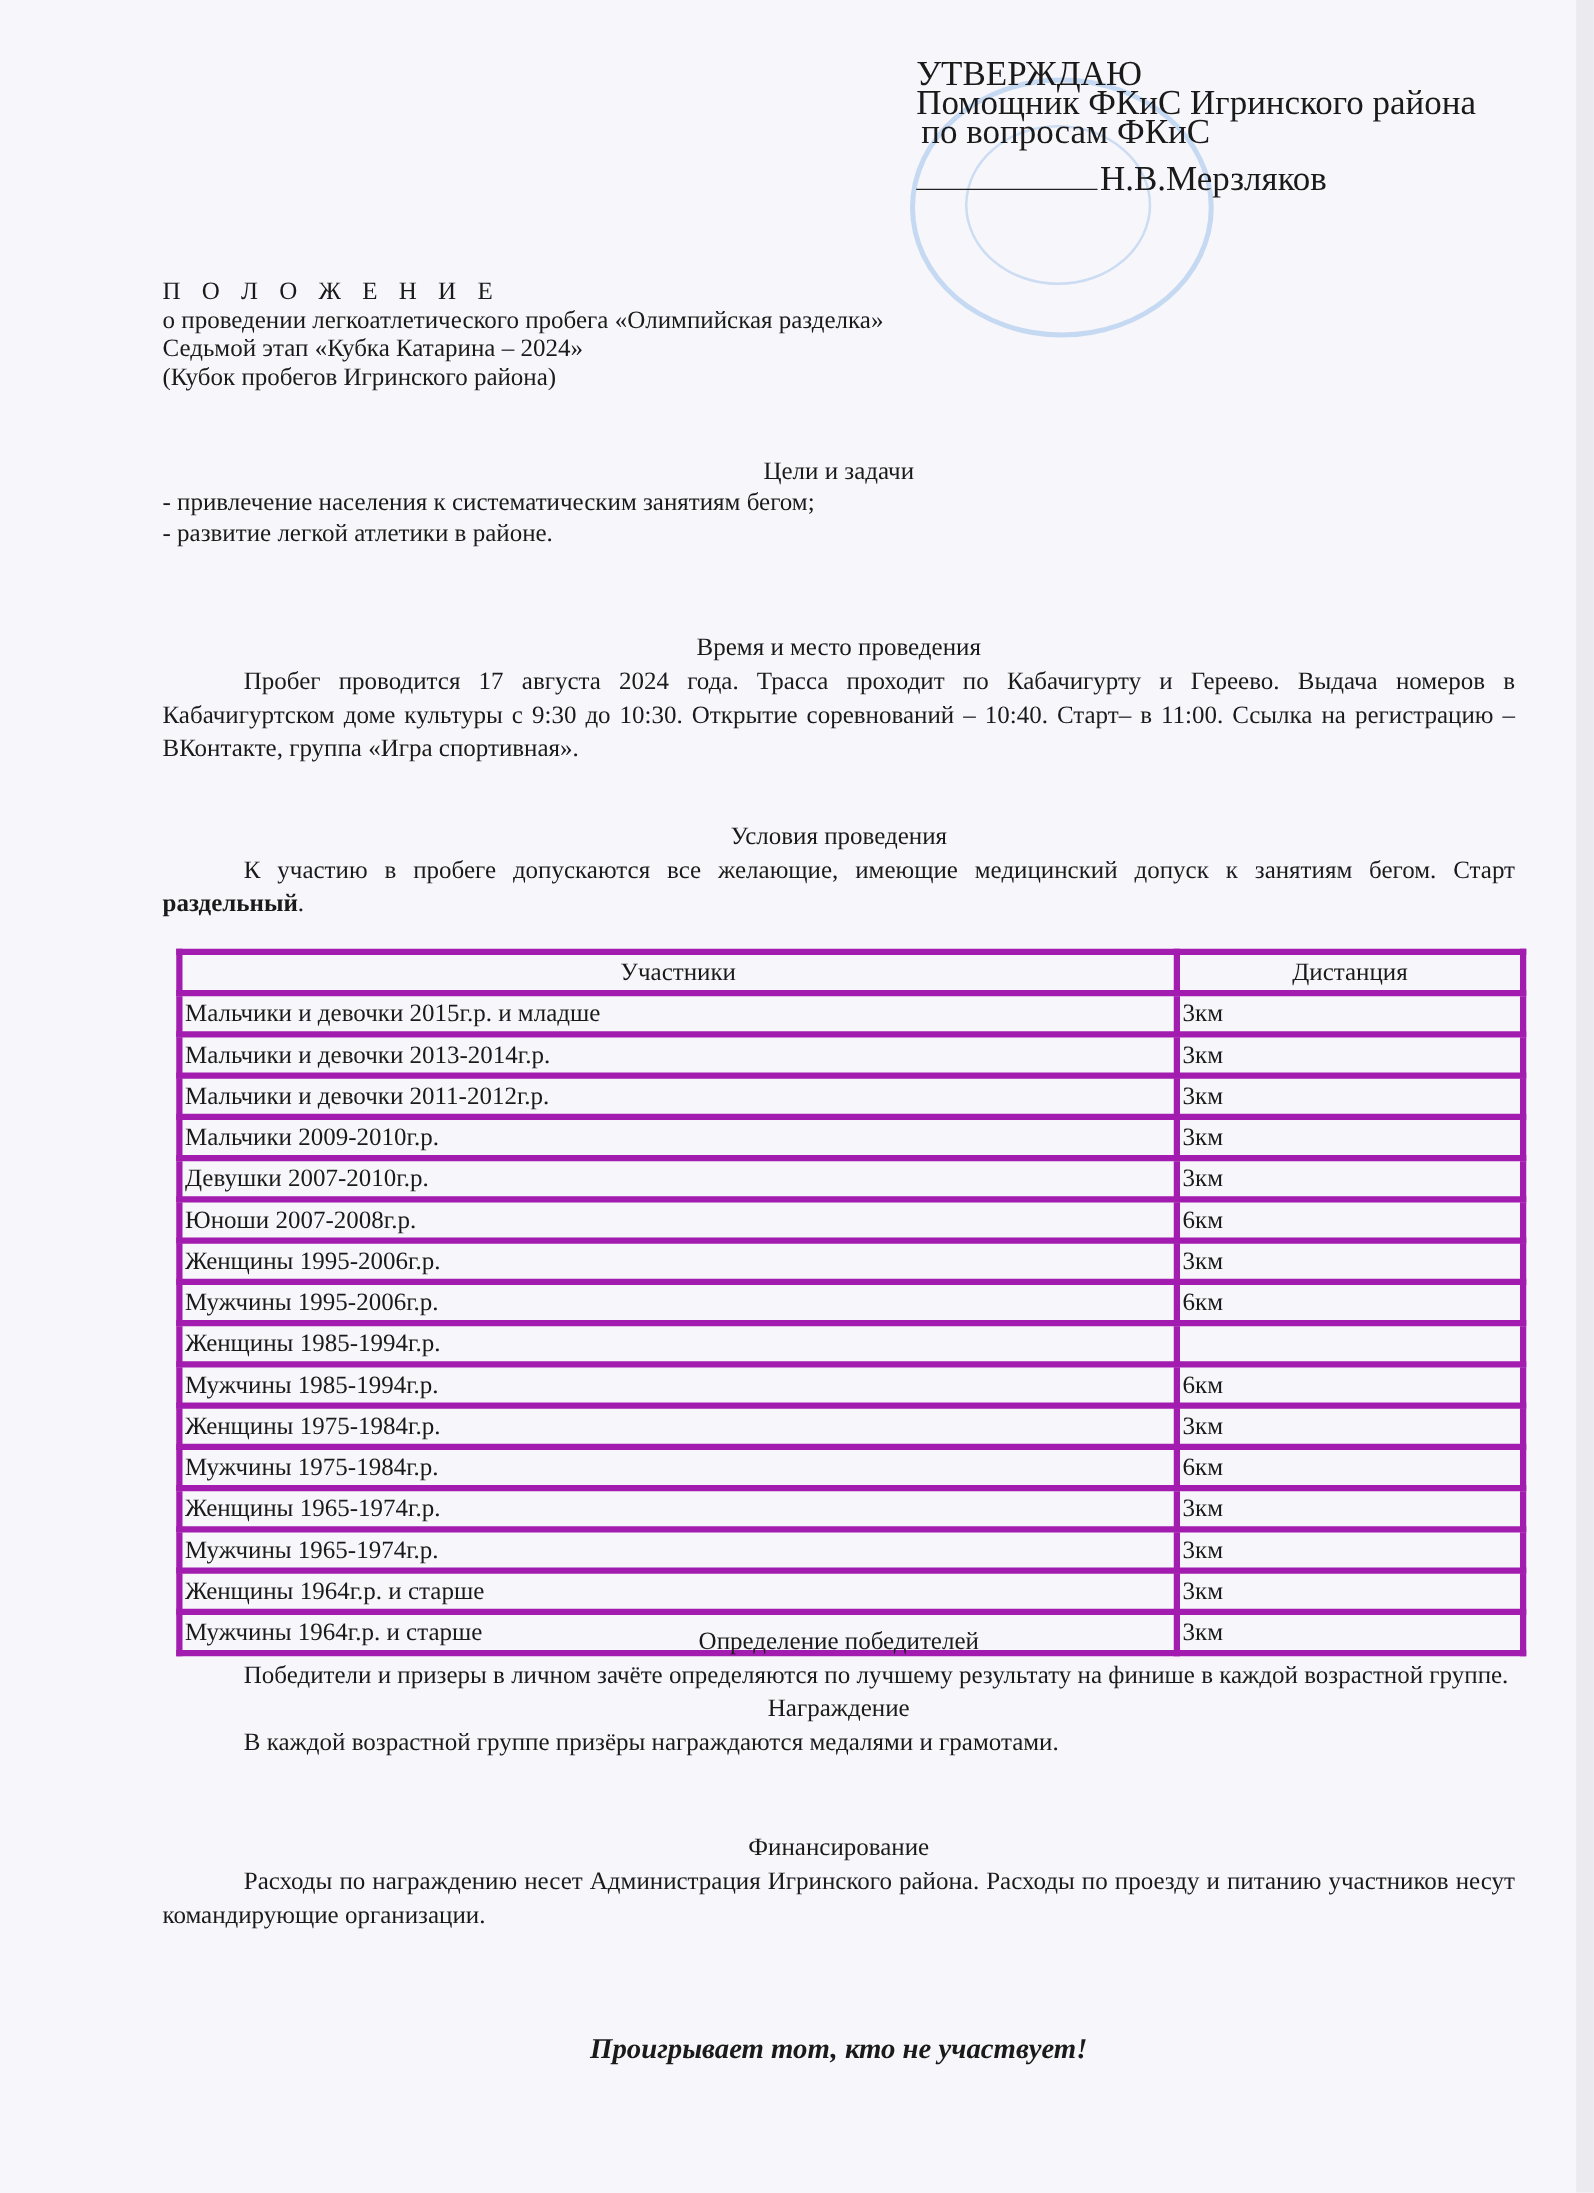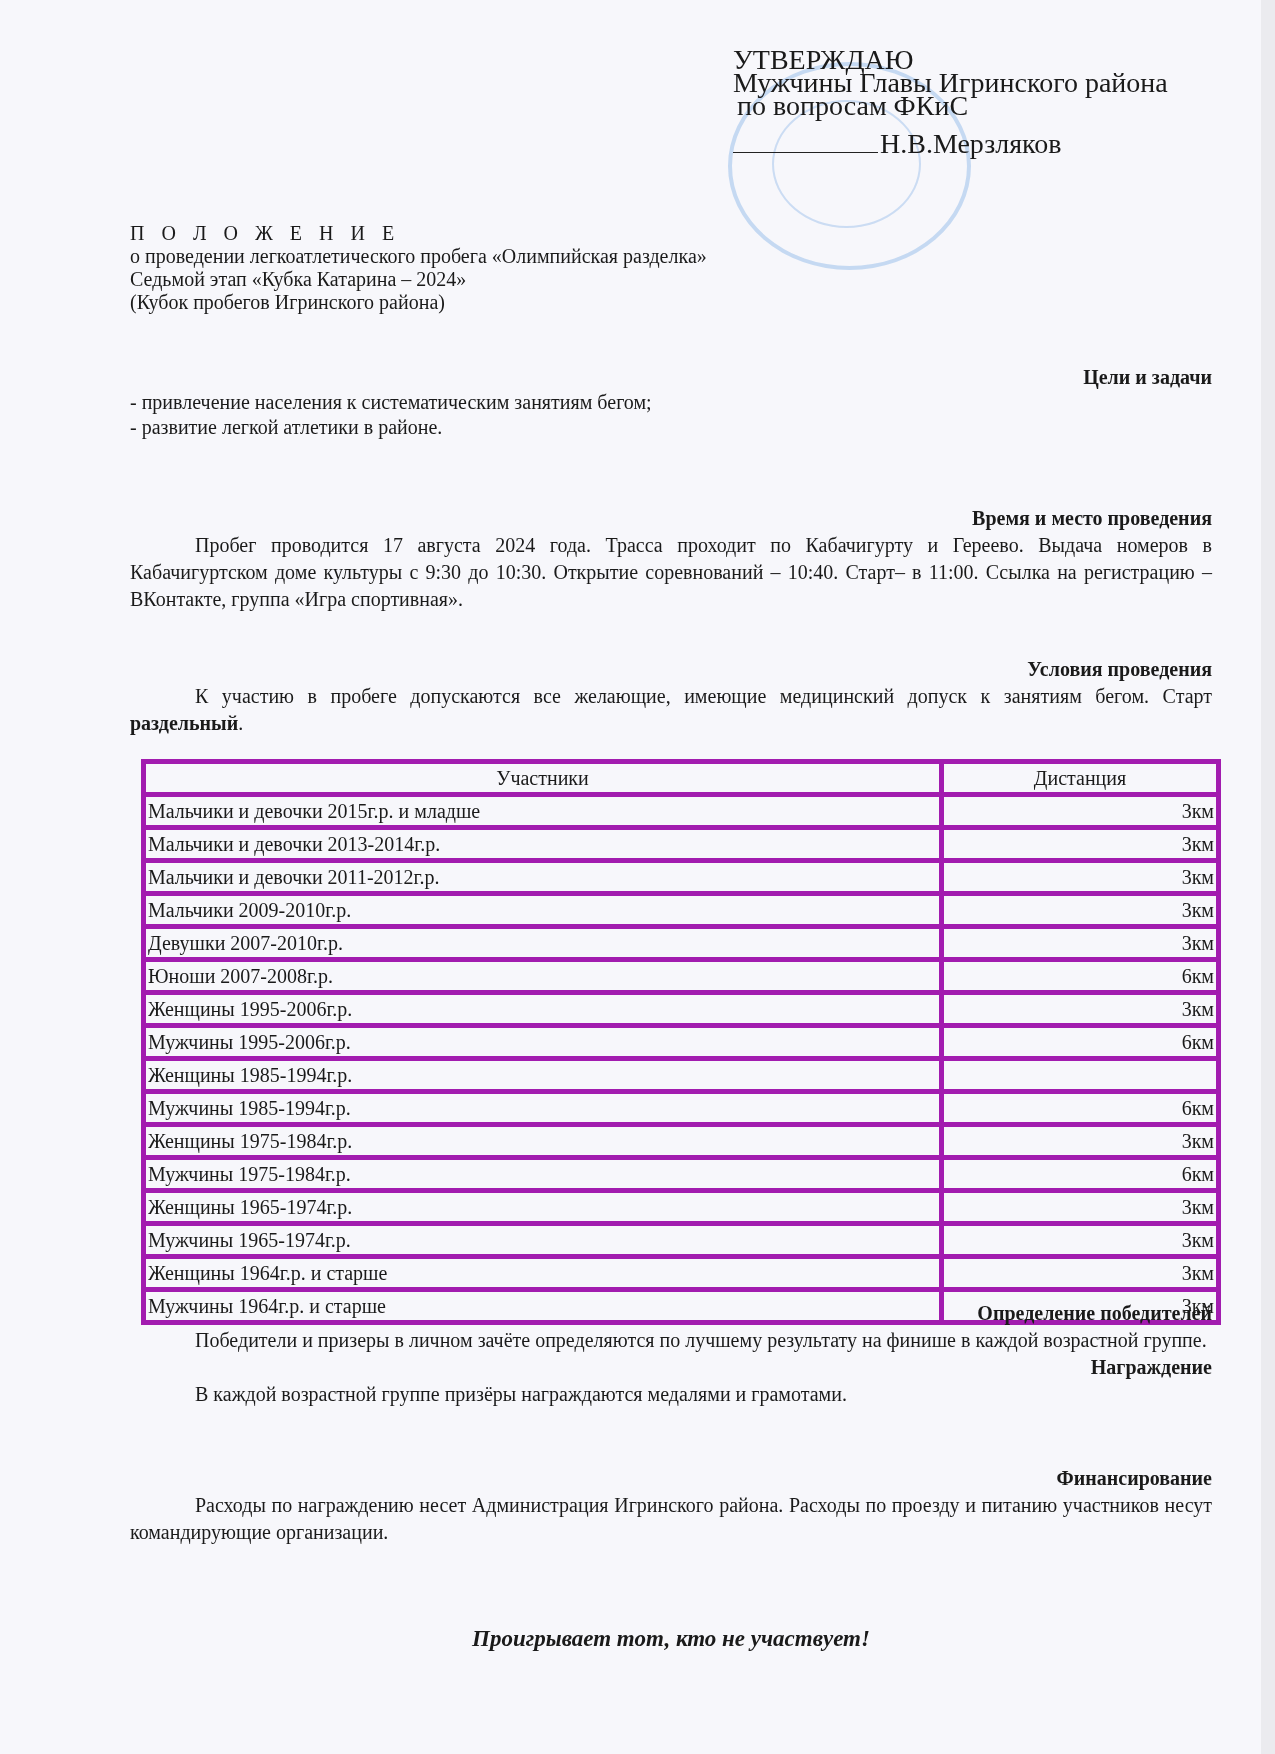--- a/index.html
+++ b/index.html
@@ -19,46 +19,46 @@
     border:4px solid rgba(70,140,220,0.28); border-radius:50%;
   }
   .stamp::after {
     content:""; position:absolute; left:40px; top:34px; width:145px; height:124px;
     border:2px solid rgba(70,140,220,0.25); border-radius:50%;
   }
   .center { }
   .title-block { position:absolute; left:130px; width:1082px; top:222px; font-size:20px; line-height:23px; }
   .title-block .ttl { letter-spacing:6px; }
   .section { position:absolute; left:130px; width:1082px; font-size:20px; line-height:25px; }
-  .h { font-weight:bold; text-align:right; }
+  .h { font-weight:normal; text-align:center; }
   .p { text-align:justify; text-indent:65px; }
   table.dist {
     position:absolute; left:141px; top:759px; width:1080px;
     border-collapse:collapse; font-size:20px;
   }
   table.dist td, table.dist th {
     border:5px solid #a21caf; height:28px; padding:0 2px; font-weight:normal;
   }
   table.dist th { text-align:center; }
-  table.dist td.d { text-align:right; width:268px; }
+  table.dist td.d { text-align:left; width:268px; }
   .motto {
     position:absolute; left:130px; width:1082px; top:1626px; text-align:center;
     font-size:23px; font-style:italic; font-weight:bold;
   }
 </style>
 </head>
 <body>
 
 <div class="right-edge"></div>
 
 <div class="stamp"></div>
 
 <div class="approve">
   <div>УТВЕРЖДАЮ</div>
-  <div>Мужчины Главы Игринского района</div>
+  <div>Помощник ФКиС Игринского района</div>
   <div style="padding-left:4px">по вопросам ФКиС</div>
   <div style="margin-top:15px">
     <span class="sigline"></span><span>Н.В.Мерзляков</span>
   </div>
 </div>
 
 <div class="title-block center">
   <div class="ttl">П О Л О Ж Е Н И Е</div>
   <div>о проведении  легкоатлетического пробега «Олимпийская разделка»</div>
   <div>Седьмой этап «Кубка Катарина – 2024»</div>

